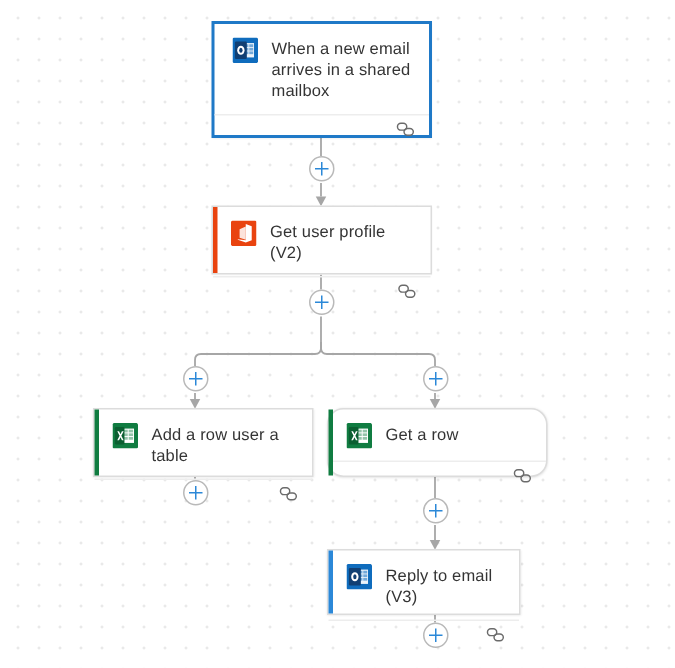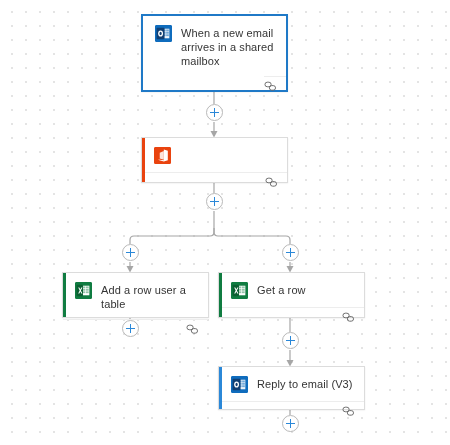--- a/index.html
+++ b/index.html
@@ -56,21 +56,20 @@
   }
   .card .accent {
     position: absolute;
     left: 0;
     top: 0;
     bottom: 0;
     width: 3px;
   }
   .card.selected {
     border: 2px solid #1f79c7;
-    align-items: flex-end;
   }
 
   .card-body {
     display: flex;
     align-items: flex-start;
     flex: 1 1 auto;
     padding: 9px 10px 8px 12px;
   }
   .card-title {
     font-size: 11px;
@@ -191,20 +190,21 @@
   </div>
 
   <div class="card" style="left:141px; top:137px; width:147px; height:46px;">
     <div class="accent" style="background:#e9430f;"></div>
     <div class="card-body">
       <svg class="appicon" viewBox="0 0 32 32">
         <rect x="0" y="0" width="32" height="32" rx="1.5" fill="#e9430f"></rect>
         <path d="M18.5 4.5 L26 7.2 L26 24.8 L18.5 27.5 L8.5 24.3 L8.5 23.6 L18.5 24.8 L18.5 4.5 Z" fill="#ffffff"></path>
         <path d="M18.5 7.4 L10.8 11 L10.8 21.6 L18.5 24.2 Z" fill="#ffffff" opacity="0.85"></path>
       </svg>
+      <div class="card-title">Get user profile (V2)</div>
     </div>
     <div class="card-foot">
       <svg class="chain" viewBox="0 0 16 13">
         <rect x="1.2" y="1.2" width="7.6" height="5.6" rx="2.8" fill="none" stroke="#6b6b6b" stroke-width="1.2"></rect>
         <rect x="6.6" y="5.4" width="7.6" height="5.6" rx="2.8" fill="none" stroke="#6b6b6b" stroke-width="1.2"></rect>
       </svg>
     </div>
   </div>
 
   <div class="card" style="left:62px; top:272px; width:147px; height:46px;">
@@ -225,21 +225,21 @@
       <div class="card-title">Add a row user a table</div>
     </div>
     <div class="card-foot">
       <svg class="chain" viewBox="0 0 16 13">
         <rect x="1.2" y="1.2" width="7.6" height="5.6" rx="2.8" fill="none" stroke="#6b6b6b" stroke-width="1.2"></rect>
         <rect x="6.6" y="5.4" width="7.6" height="5.6" rx="2.8" fill="none" stroke="#6b6b6b" stroke-width="1.2"></rect>
       </svg>
     </div>
   </div>
 
-  <div class="card" style="left:218px; top:272px; width:147px; height:46px;">
+  <div class="card" style="left:218px; top:272px; width:147px; height:46px;border-radius:11px;">
     <div class="accent" style="background:#107c41;"></div>
     <div class="card-body">
       <svg class="appicon" viewBox="0 0 32 32">
         <rect x="0" y="0" width="32" height="32" rx="1.5" fill="#107c41"></rect>
         <rect x="12" y="7" width="15" height="18" fill="#ffffff"></rect>
         <rect x="13.2" y="8.4" width="5.9" height="3.4" fill="#107c41" opacity="0.45"></rect>
         <rect x="20.3" y="8.4" width="5.5" height="3.4" fill="#107c41" opacity="0.45"></rect>
         <rect x="13.2" y="13" width="5.9" height="3.4" fill="#107c41" opacity="0.45"></rect>
         <rect x="20.3" y="13" width="5.5" height="3.4" fill="#107c41" opacity="0.45"></rect>
         <rect x="13.2" y="17.6" width="5.9" height="3.4" fill="#107c41" opacity="0.45"></rect>
@@ -250,21 +250,21 @@
       <div class="card-title">Get a row</div>
     </div>
     <div class="card-foot">
       <svg class="chain" viewBox="0 0 16 13">
         <rect x="1.2" y="1.2" width="7.6" height="5.6" rx="2.8" fill="none" stroke="#6b6b6b" stroke-width="1.2"></rect>
         <rect x="6.6" y="5.4" width="7.6" height="5.6" rx="2.8" fill="none" stroke="#6b6b6b" stroke-width="1.2"></rect>
       </svg>
     </div>
   </div>
 
-  <div class="card" style="left:218px; top:366px; width:147px; height:44px;">
+  <div class="card" style="left:218px; top:366px; width:129px; height:44px;">
     <div class="accent" style="background:#2b88d8;"></div>
     <div class="card-body">
       <svg class="appicon" viewBox="0 0 32 32">
         <rect x="0" y="0" width="32" height="32" rx="1.5" fill="#0f6cbd"></rect>
         <rect x="14" y="7" width="13" height="18" fill="#ffffff" opacity="0.92"></rect>
         <rect x="15" y="8.5" width="5" height="3.4" fill="#0f6cbd" opacity="0.55"></rect>
         <rect x="21" y="8.5" width="5" height="3.4" fill="#0f6cbd" opacity="0.55"></rect>
         <rect x="15" y="13" width="5" height="3.4" fill="#0f6cbd" opacity="0.55"></rect>
         <rect x="21" y="13" width="5" height="3.4" fill="#0f6cbd" opacity="0.55"></rect>
         <rect x="15" y="17.5" width="5" height="3.4" fill="#0f6cbd" opacity="0.55"></rect>

